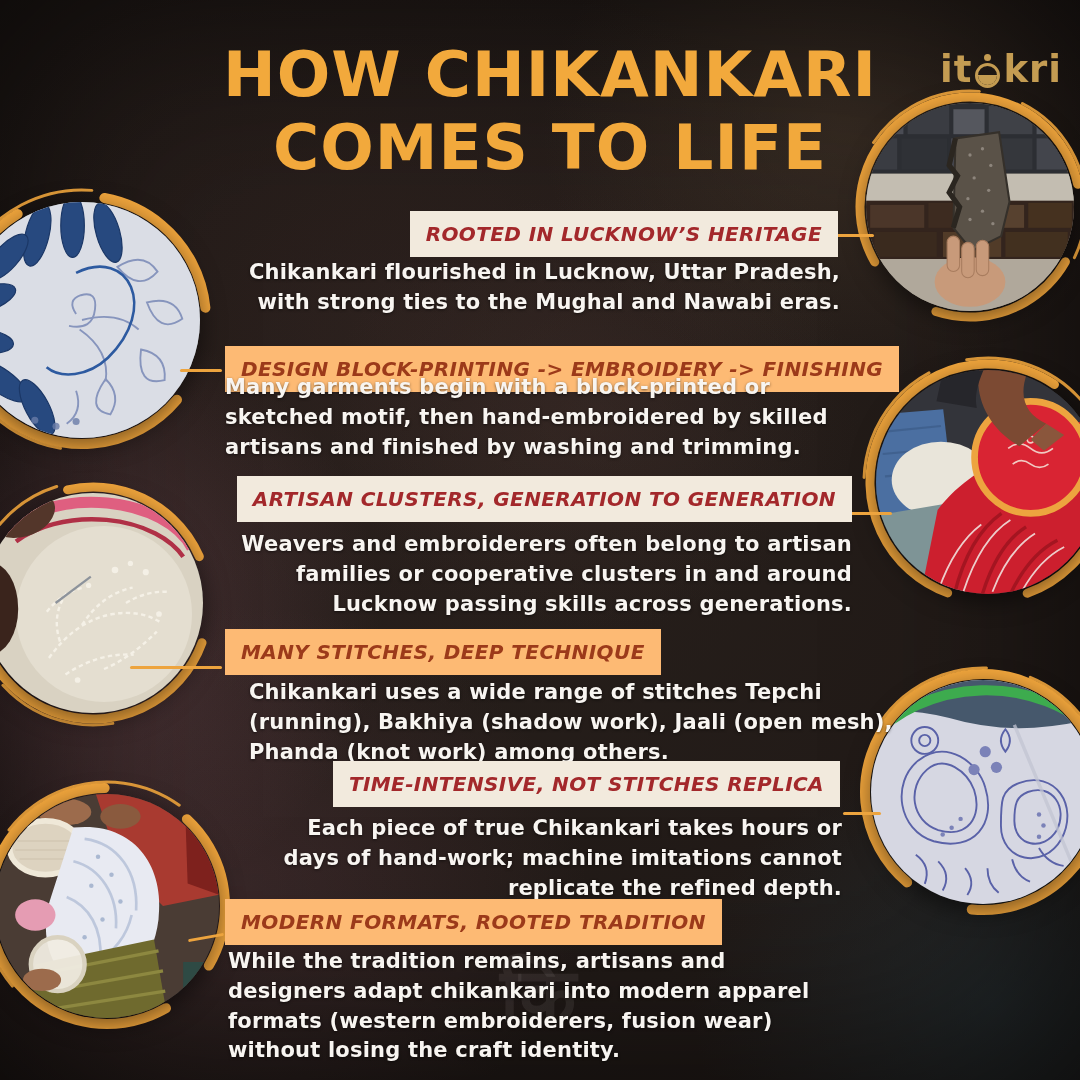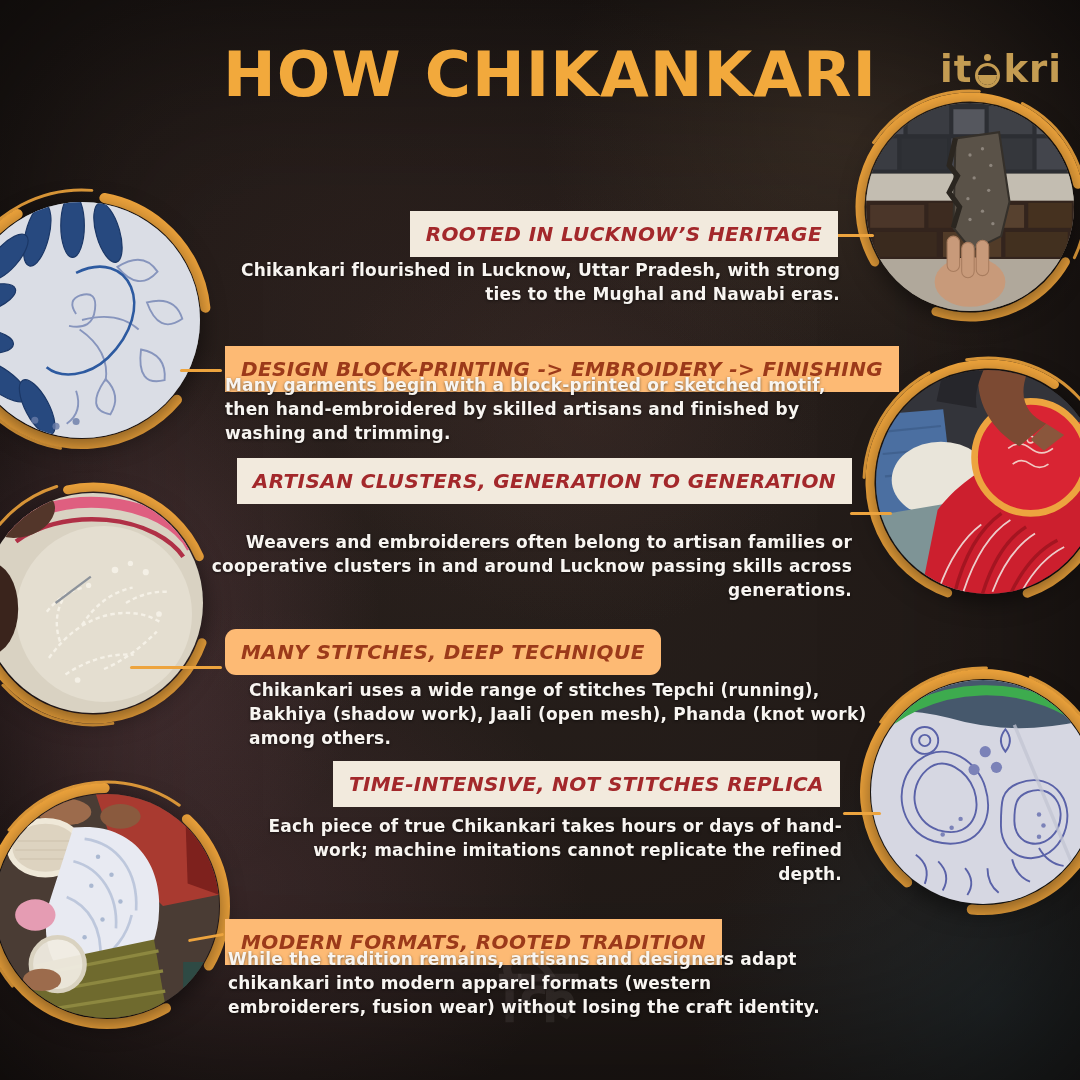--- a/index.html
+++ b/index.html
@@ -33,41 +33,42 @@
   .brand .o .bowl{position:absolute;left:1px;top:12px;width:19px;height:19px;border-radius:50%;border:3px solid #C49C52;}
   .brand .o .fill{position:absolute;left:4px;top:24px;width:19px;height:10px;border-radius:0 0 10px 10px;background:#C49C52;}
   .tag{
     position:absolute;display:inline-block;white-space:nowrap;
     font-style:italic;font-weight:800;font-size:20px;line-height:38px;
     padding:4px 16px;letter-spacing:.4px;
   }
   .tag.cream{background:#F2EADD;color:#A3282B;}
   .tag.orange{background:#fdba74;color:#9C3A1A;}
   .copy{
-    position:absolute;margin:0;color:#F8F5F1;font-weight:bold;font-size:17px;
+    position:absolute;margin:0;color:#F8F5F1;font-weight:bold;font-size:21px;
     line-height:1.42;letter-spacing:.2px;text-shadow:0 1px 3px rgba(0,0,0,.55);
   }
   .copy.r{text-align:right;}
   .connector{position:absolute;height:3px;background:#EDA43E;border-radius:2px;}
   .photo-wrap{position:absolute;}
   .ring{position:absolute;inset:0;}
   .photo{
     position:absolute;border-radius:50%;overflow:hidden;background:#333;
     box-shadow:0 6px 24px rgba(0,0,0,.55);
   }
   .photo svg{display:block;width:100%;height:100%;}
 </style>
 </head>
 <body>
 
 <div class="vignette"></div>
 <div class="watermark">कि</div>
 
 <div class="title">
   <div>HOW CHIKANKARI</div>
+  <div>COMES TO LIFE</div>
 </div>
 
 <div class="brand">
   <span>it</span>
   <span class="o">
     <span class="dot"></span>
       <span class="bowl"></span>
       <span class="fill"></span>
   </span>
   <span>kri</span>
@@ -342,23 +343,23 @@
 <div class="connector" style="left:130px;top:666px;width:92px;"></div>
 <div class="connector" style="left:843px;top:812px;width:38px;"></div>
 <div class="connector" style="left:188px;top:936px;width:36px;transform:rotate(-10deg);"></div>
 
 <div class="tag cream" style="right:242px;top:211px;">ROOTED IN LUCKNOW’S HERITAGE</div>
 <p class="copy r" style="right:240px;top:258px;width:600px;">Chikankari flourished in Lucknow, Uttar Pradesh, with strong ties to the Mughal and Nawabi eras.</p>
 
 <div class="tag orange" style="left:225px;top:346px;">DESIGN BLOCK-PRINTING -&gt; EMBROIDERY -&gt; FINISHING</div>
 <p class="copy" style="left:225px;top:373px;width:640px;">Many garments begin with a block-printed or sketched motif, then hand-embroidered by skilled artisans and finished by washing and trimming.</p>
 
-<div class="tag cream" style="right:228px;top:458px;">ARTISAN CLUSTERS, GENERATION TO GENERATION</div>
+<div class="tag cream" style="right:228px;top:476px;">ARTISAN CLUSTERS, GENERATION TO GENERATION</div>
 <p class="copy r" style="right:228px;top:530px;width:650px;">Weavers and embroiderers often belong to artisan families or cooperative clusters in and around Lucknow passing skills across generations.</p>
 
-<div class="tag orange" style="left:225px;top:629px;border-radius:11px;">MANY STITCHES, DEEP TECHNIQUE</div>
+<div class="tag orange" style="left:225px;top:629px;">MANY STITCHES, DEEP TECHNIQUE</div>
 <p class="copy" style="left:235px;top:678px;width:645px;margin-left:14px;">Chikankari uses a wide range of stitches Tepchi (running), Bakhiya (shadow work), Jaali (open mesh), Phanda (knot work) among others.</p>
 
 <div class="tag cream" style="right:240px;top:761px;">TIME-INTENSIVE, NOT STITCHES REPLICA</div>
 <p class="copy r" style="right:238px;top:814px;width:590px;">Each piece of true Chikankari takes hours or days of hand-work; machine imitations cannot replicate the refined depth.</p>
 
-<div class="tag orange" style="left:225px;top:899px;margin-top:20px;">MODERN FORMATS, ROOTED TRADITION</div>
+<div class="tag orange" style="left:225px;top:899px;">MODERN FORMATS, ROOTED TRADITION</div>
 <p class="copy" style="left:228px;top:947px;width:610px;">While the tradition remains, artisans and designers adapt chikankari into modern apparel formats (western embroiderers, fusion wear) without losing the craft identity.</p>
 
 </body></html>

